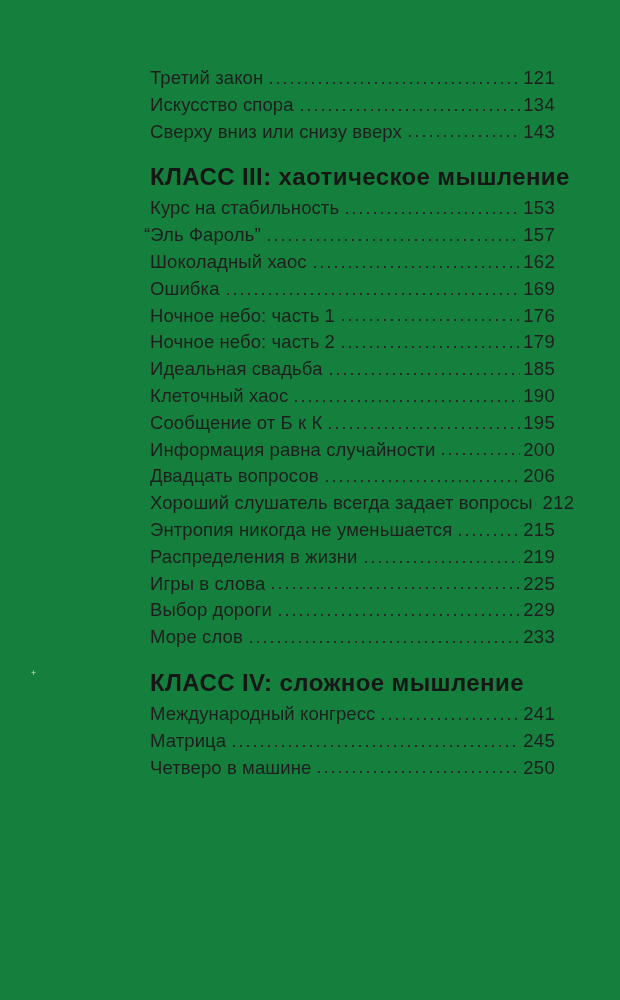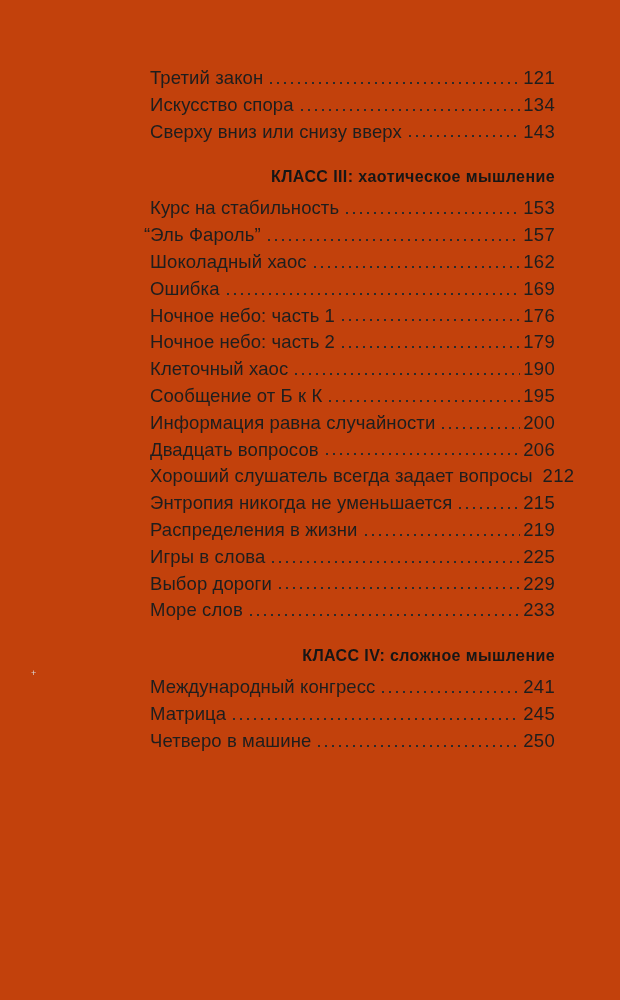--- a/index.html
+++ b/index.html
@@ -12,29 +12,29 @@
     background: #fdfdfd;
     font-family: "Liberation Sans", "DejaVu Sans", sans-serif;
     color: #1e1e1e;
     overflow: hidden;
     position: relative;
   }
   .scan-page {
     position: relative;
     width: 620px;
     height: 1000px;
-    background: #c2410c;
+    background: #15803d;
   }
   .toc {
     padding: 65px 65px 0 150px; 
   }
   .toc-heading {
-    text-align: right;
+    text-align: left;
     font-weight: bold;
-    font-size: 16px;
+    font-size: 24px;
     line-height: 27px;
     letter-spacing: 0.4px;
     margin: 18px 0 5px 0;
     color: #161616;
     white-space: nowrap;
   }
   .toc-row {
     display: flex;
     align-items: baseline;
     height: 26.8px;
@@ -120,20 +120,25 @@
         <span class="t">Ночное небо: часть 1</span>
         <div class="dots"></div>
         <span class="p">176</span>
       </div>
       <div class="toc-row">
         <span class="t">Ночное небо: часть 2</span>
         <div class="dots"></div>
         <span class="p">179</span>
       </div>
       <div class="toc-row">
+        <span class="t">Идеальная свадьба</span>
+        <div class="dots"></div>
+        <span class="p">185</span>
+      </div>
+      <div class="toc-row">
         <span class="t">Клеточный хаос</span>
         <div class="dots"></div>
         <span class="p">190</span>
       </div>
       <div class="toc-row">
         <span class="t">Сообщение от Б к К</span>
         <div class="dots"></div>
         <span class="p">195</span>
       </div>
       <div class="toc-row">

